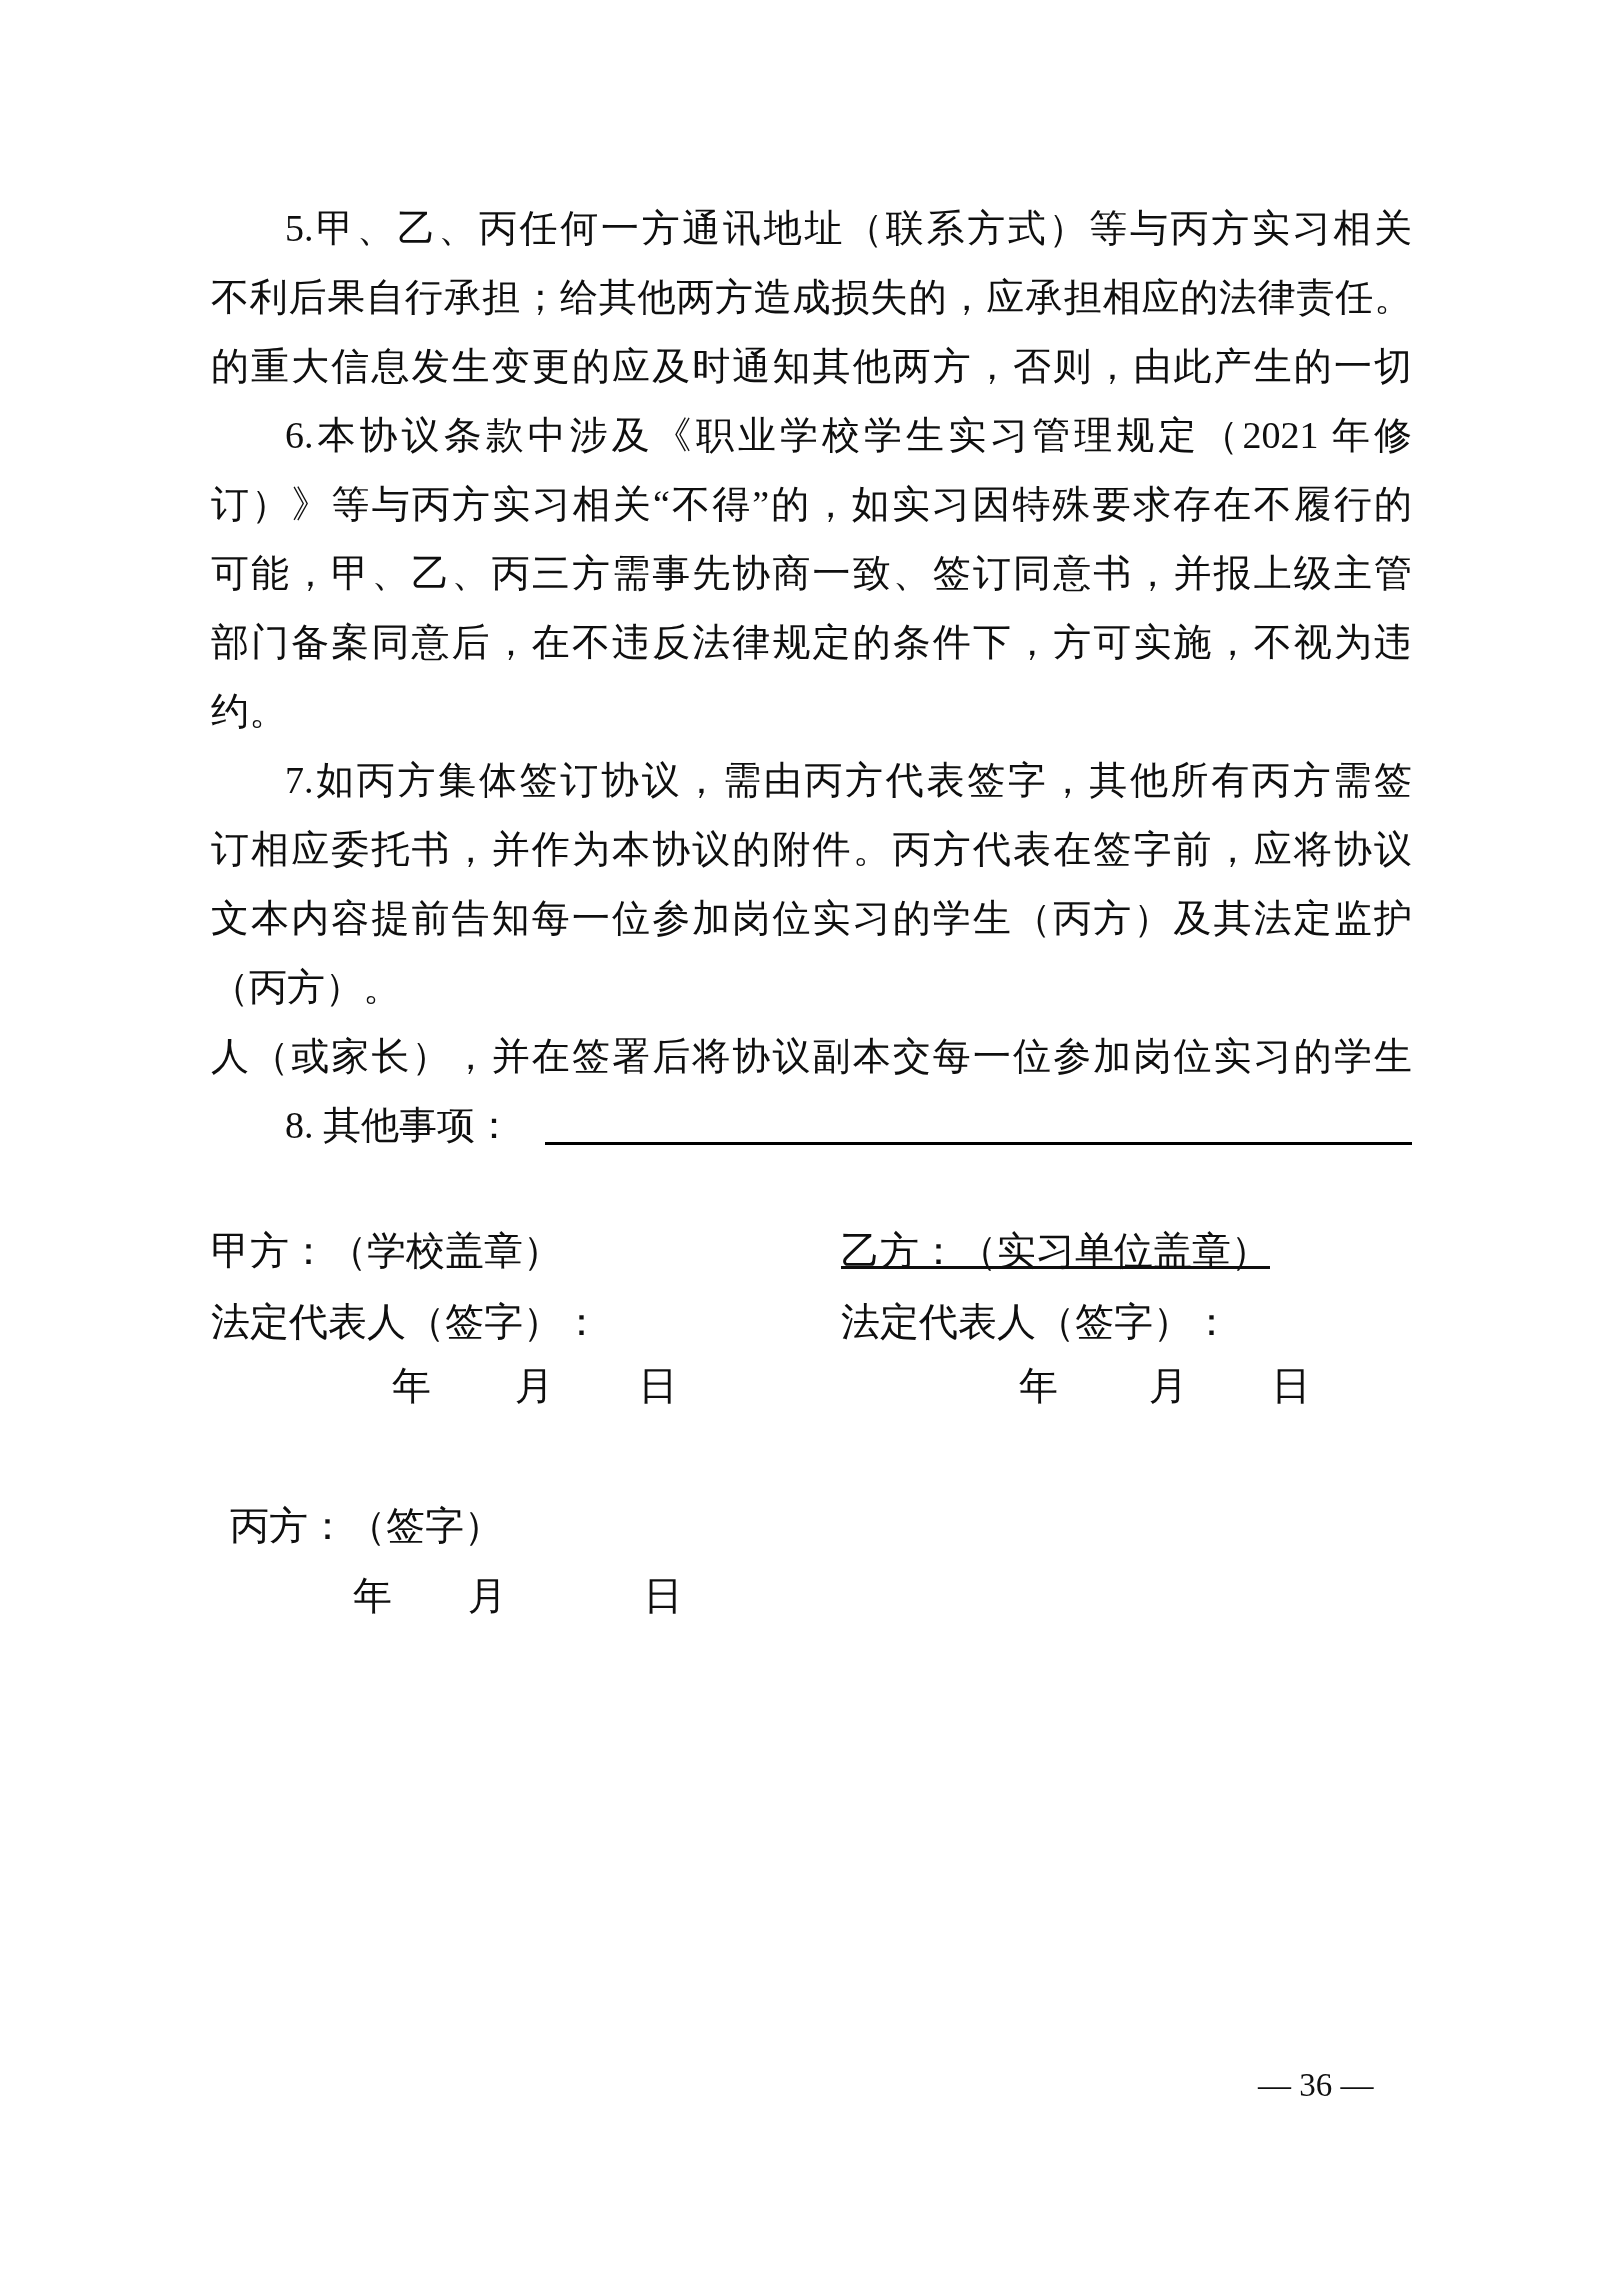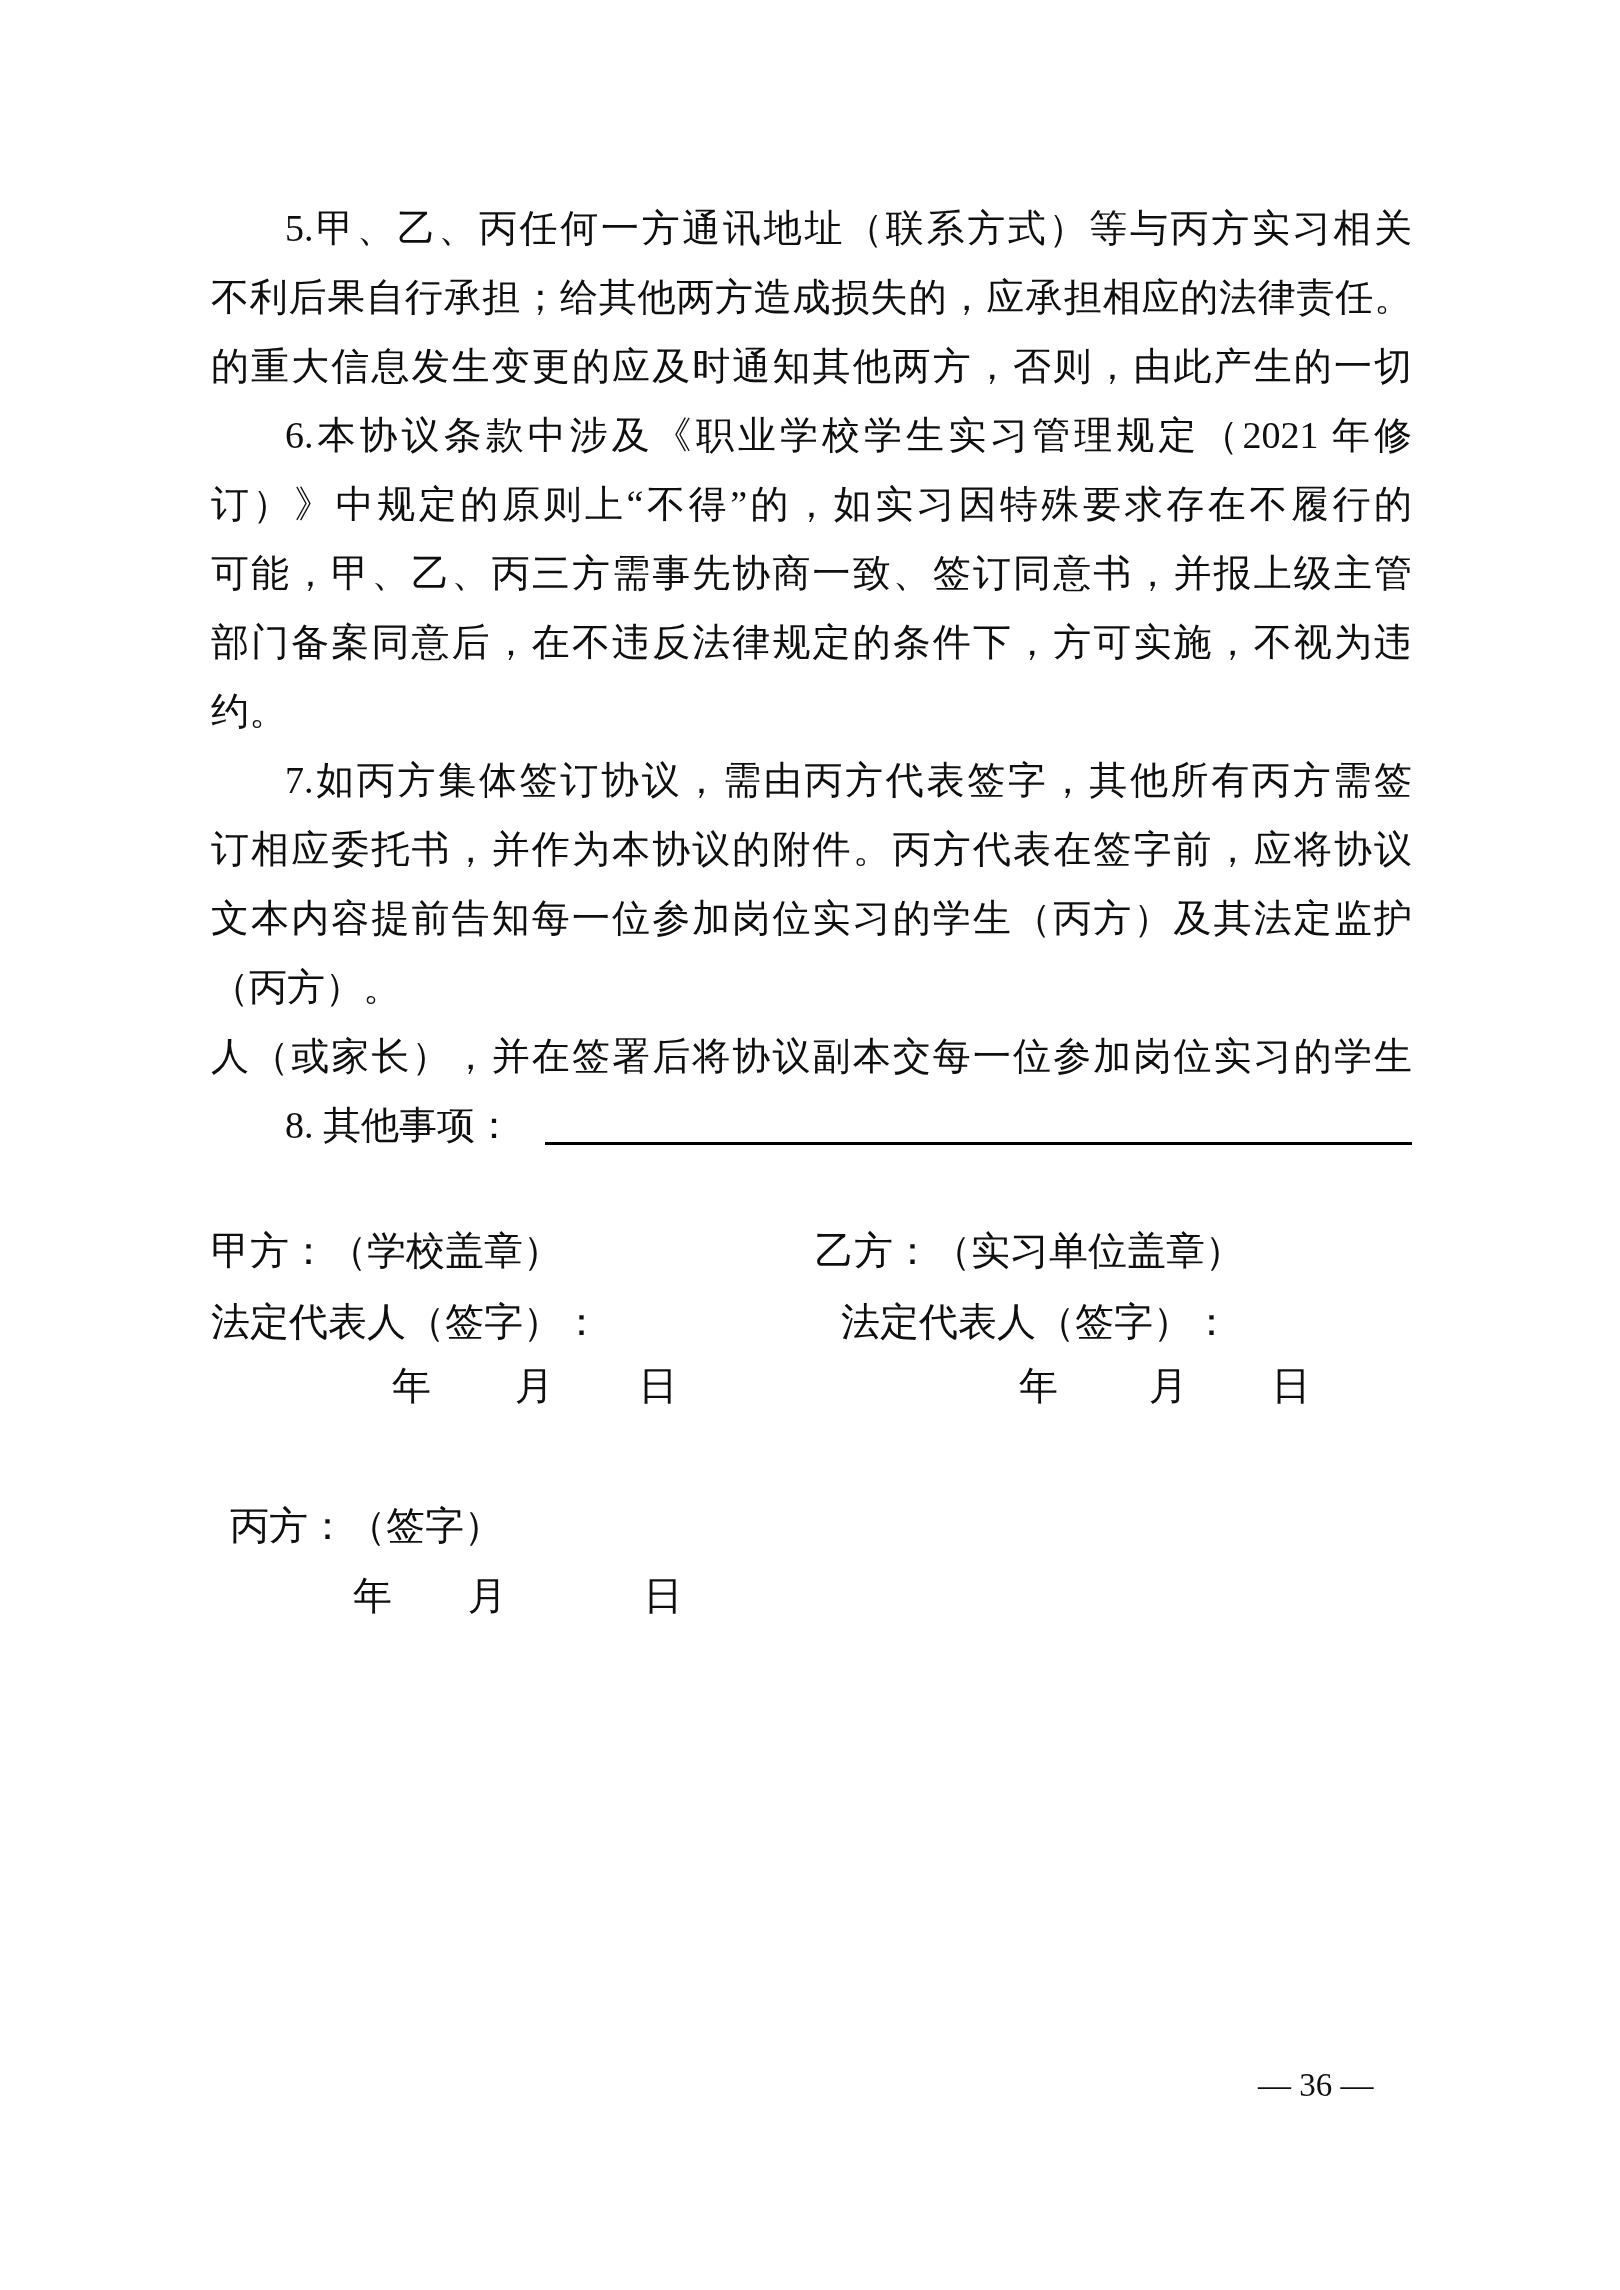--- a/index.html
+++ b/index.html
@@ -85,38 +85,38 @@
 </head>
 <body>
 
 <div class="page">
 
   <section class="body-text">
     <div class="line fill indent">5.甲、乙、丙任何一方通讯地址（联系方式）等与丙方实习相关</div>
     <div class="line fill">不利后果自行承担；给其他两方造成损失的，应承担相应的法律责任。</div>
     <div class="line fill">的重大信息发生变更的应及时通知其他两方，否则，由此产生的一切</div>
     <div class="line fill indent">6.本协议条款中涉及《职业学校学生实习管理规定（2021 年修</div>
-    <div class="line fill">订）》中规定的原则上“不得”的，如实习因特殊要求存在不履行的</div>
+    <div class="line fill">订）》等与丙方实习相关“不得”的，如实习因特殊要求存在不履行的</div>
     <div class="line fill">可能，甲、乙、丙三方需事先协商一致、签订同意书，并报上级主管</div>
     <div class="line fill">部门备案同意后，在不违反法律规定的条件下，方可实施，不视为违</div>
     <div class="line nofill">约。</div>
     <div class="line fill indent">7.如丙方集体签订协议，需由丙方代表签字，其他所有丙方需签</div>
     <div class="line fill">订相应委托书，并作为本协议的附件。丙方代表在签字前，应将协议</div>
     <div class="line fill">文本内容提前告知每一位参加岗位实习的学生（丙方）及其法定监护</div>
     <div class="line nofill">（丙方）。</div>
     <div class="line fill">人（或家长），并在签署后将协议副本交每一位参加岗位实习的学生</div>
 
     <div class="line other-items">
       <span class="oi-label">8. 其他事项：</span>
       <div class="oi-underline"></div>
     </div>
   </section>
 
   <div class="sig" style="left:211px; top:1229px;">甲方：（学校盖章）</div>
-  <div class="sig" style="left:815px; top:1229px;">乙方：（实习单位盖章）</div>
+  <div class="sig" style="left:841px; top:1229px;text-decoration:underline;">乙方：（实习单位盖章）</div>
 
   <div class="sig" style="left:211px; top:1300px;">法定代表人（签字）：</div>
   <div class="sig" style="left:841px; top:1300px;">法定代表人（签字）：</div>
 
   <div class="sig date-row date-a" style="left:392px; top:1364px;">
     <span class="y">年</span>
     <span class="m">月</span>
     <span class="d">日</span>
   </div>
   <div class="sig date-row date-b" style="left:1019px; top:1364px;">

